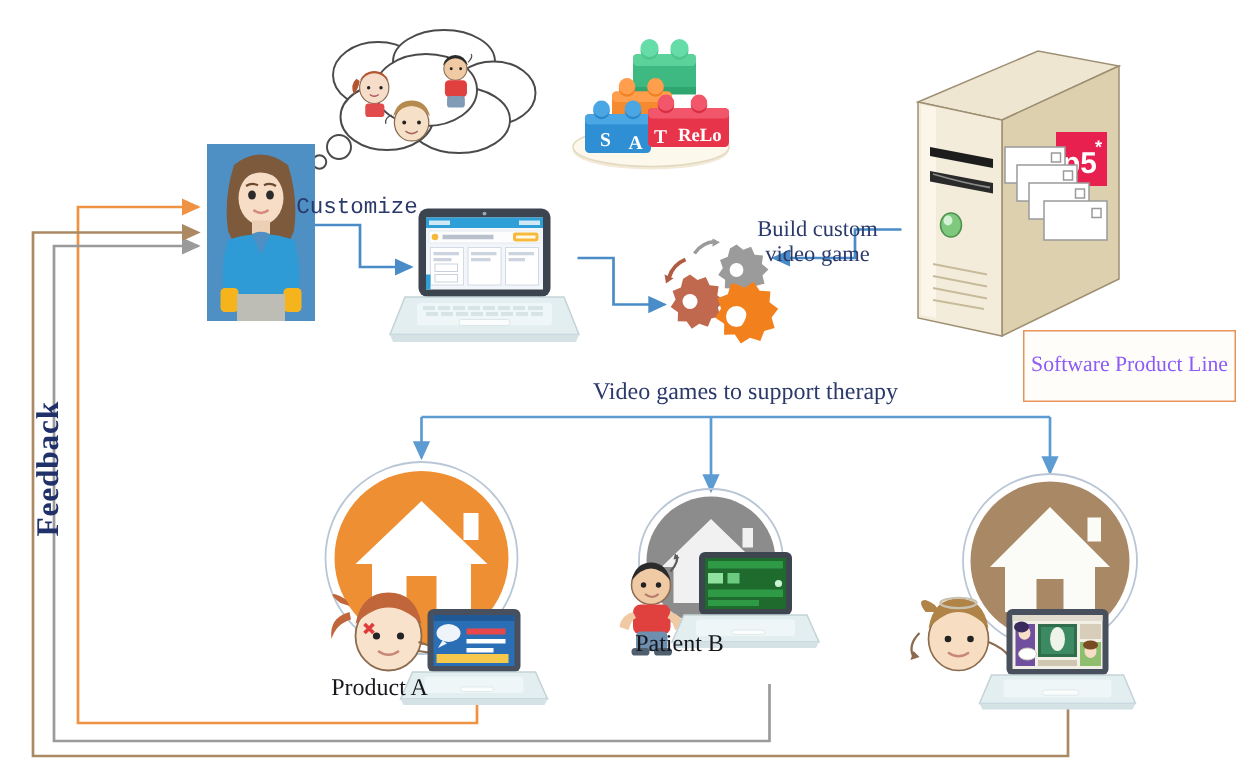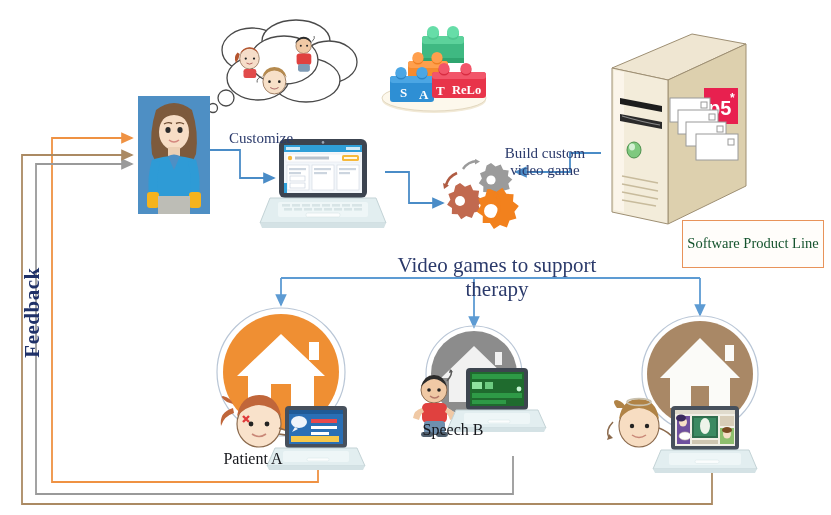--- a/index.html
+++ b/index.html
@@ -15,35 +15,35 @@
        text-align:center;line-height:1.15;white-space:pre-line;}
   .lbl-dark{color:#16171c;}
 
   #feedback-label{
     position:absolute;left:-38px;top:300px;width:140px;
     transform:rotate(-90deg);transform-origin:50% 50%;
     color:#1f3168;font-weight:bold;font-size:21px;letter-spacing:.5px;
     font-family:"Liberation Serif",serif;text-align:center;
   }
 
-  #customize-label{left:215px;top:130px;width:92px;font-size:15px;}
+  #customize-label{left:192px;top:130px;width:92px;font-size:15px;font-family:Liberation Mono, monospace;}
   #build-label{left:480px;top:117px;width:130px;font-size:15px;margin-top:28px;}
-  #videogames-label{left:382px;top:253px;width:230px;font-size:21px;}
+  #videogames-label{left:382px;top:253px;width:230px;font-size:16px;}
 
   #therapist-caption{left:106px;top:217px;width:110px;font-size:14px;color:#16171c;}
   #patientA-caption{left:198px;top:450px;width:110px;font-size:16px;color:#16171c;}
   #patientB-caption{left:398px;top:421px;width:110px;font-size:16px;color:#16171c;}
   #patientC-caption{left:595px;top:450px;width:110px;font-size:16px;color:#16171c;}
 
   
   #spl-box{
     position:absolute;left:682px;top:220px;width:140px;height:46px;
     border:1.4px solid #e8935a;background:#fffdfa;
     display:flex;align-items:center;justify-content:center;
-    color:#14532d;font-size:14.5px;text-align:center;line-height:1.2;
+    color:#8b5cf6;font-size:14.5px;text-align:center;line-height:1.2;
     font-family:"Liberation Serif",serif;
   }
 
   
   .art{position:absolute;}
   svg{display:block;overflow:visible;}
 </style>
 </head>
 <body>
 
@@ -377,21 +377,21 @@
       <rect x="30" y="13" width="26" height="4" fill="#e8484c"></rect>
       <rect x="30" y="20" width="26" height="3" fill="#ffffff"></rect>
       <rect x="30" y="26" width="18" height="3" fill="#ffffff"></rect>
       <rect x="10" y="30" width="48" height="6" fill="#f6c84c"></rect>
       <path d="M-6,42 L76,42 L84,60 L-14,60 z" fill="#e2eef0" stroke="#c3d3d6" stroke-width="1"></path>
       <rect x="2" y="45" width="66" height="11" rx="2" fill="#eef6f7"></rect>
       <rect x="26" y="52" width="22" height="3" rx="1.4" fill="#fbfdfd" stroke="#d7e4e6" stroke-width=".5"></rect>
       <path d="M-14,60 L84,60 L82,64 L-12,64 z" fill="#d4e2e5"></path>
     </g>
   </svg>
-  <div id="patientA-caption" class="lbl lbl-dark">Patient A</div>
+  <div id="patientA-caption" class="lbl lbl-dark">Product A</div>
 
   <svg class="art" style="left:404px;top:326px" width="150" height="135">
     <circle cx="70" cy="48" r="48" fill="none" stroke="#b9c6d6" stroke-width="1.2"></circle>
     <circle cx="70" cy="48" r="43" fill="#8c8c8c"></circle>
     <path d="M70,20 L103,52 L95,52 L95,76 L78,76 L78,58 L63,58 L63,76 L45,76 L45,52 L37,52 z" fill="#f1f1f1"></path>
     <rect x="91" y="26" width="7" height="13" fill="#f1f1f1"></rect>
 
     <g transform="translate(2,48)">
       <ellipse cx="28" cy="16" rx="13" ry="13" fill="#f0c9a5" stroke="#8a6a4e" stroke-width="1"></ellipse>
       <path d="M15,13 q13,-16 26,0 q-3,-12 -13,-12 q-10,0 -13,12z" fill="#2b2b2b"></path>
@@ -416,21 +416,21 @@
       <rect x="23" y="14" width="8" height="7" fill="#6dcb80"></rect>
       <rect x="10" y="25" width="50" height="5" fill="#2e9a46"></rect>
       <rect x="10" y="32" width="34" height="4" fill="#2e9a46"></rect>
       <circle cx="57" cy="21" r="2.4" fill="#c9f5d4"></circle>
       <path d="M-6,42 L76,42 L84,60 L-14,60 z" fill="#e2eef0" stroke="#c3d3d6" stroke-width="1"></path>
       <rect x="2" y="45" width="66" height="11" rx="2" fill="#eef6f7"></rect>
       <rect x="26" y="52" width="22" height="3" rx="1.4" fill="#fbfdfd" stroke="#d7e4e6" stroke-width=".5"></rect>
       <path d="M-14,60 L84,60 L82,64 L-12,64 z" fill="#d4e2e5"></path>
     </g>
   </svg>
-  <div id="patientB-caption" class="lbl lbl-dark">Speech B</div>
+  <div id="patientB-caption" class="lbl lbl-dark">Patient B</div>
 
   <svg class="art" style="left:605px;top:312px" width="160" height="165">
     <circle cx="95" cy="62" r="58" fill="none" stroke="#b9c6d6" stroke-width="1.2"></circle>
     <circle cx="95" cy="62" r="53" fill="#a98866"></circle>
     <path d="M95,26 L135,66 L125,66 L125,96 L104,96 L104,74 L86,74 L86,96 L65,96 L65,66 L55,66 z" fill="#fbfbf8"></path>
     <rect x="120" y="33" width="9" height="16" fill="#fbfbf8"></rect>
 
     <g transform="translate(0,88)">
       <ellipse cx="34" cy="26" rx="20" ry="21" fill="#f7ddc2" stroke="#8b6a4d" stroke-width="1.1"></ellipse>
       <path d="M14,19 q20,-22 40,0 q-3,-20 -20,-20 q-17,0 -20,20z" fill="#b08346"></path>

